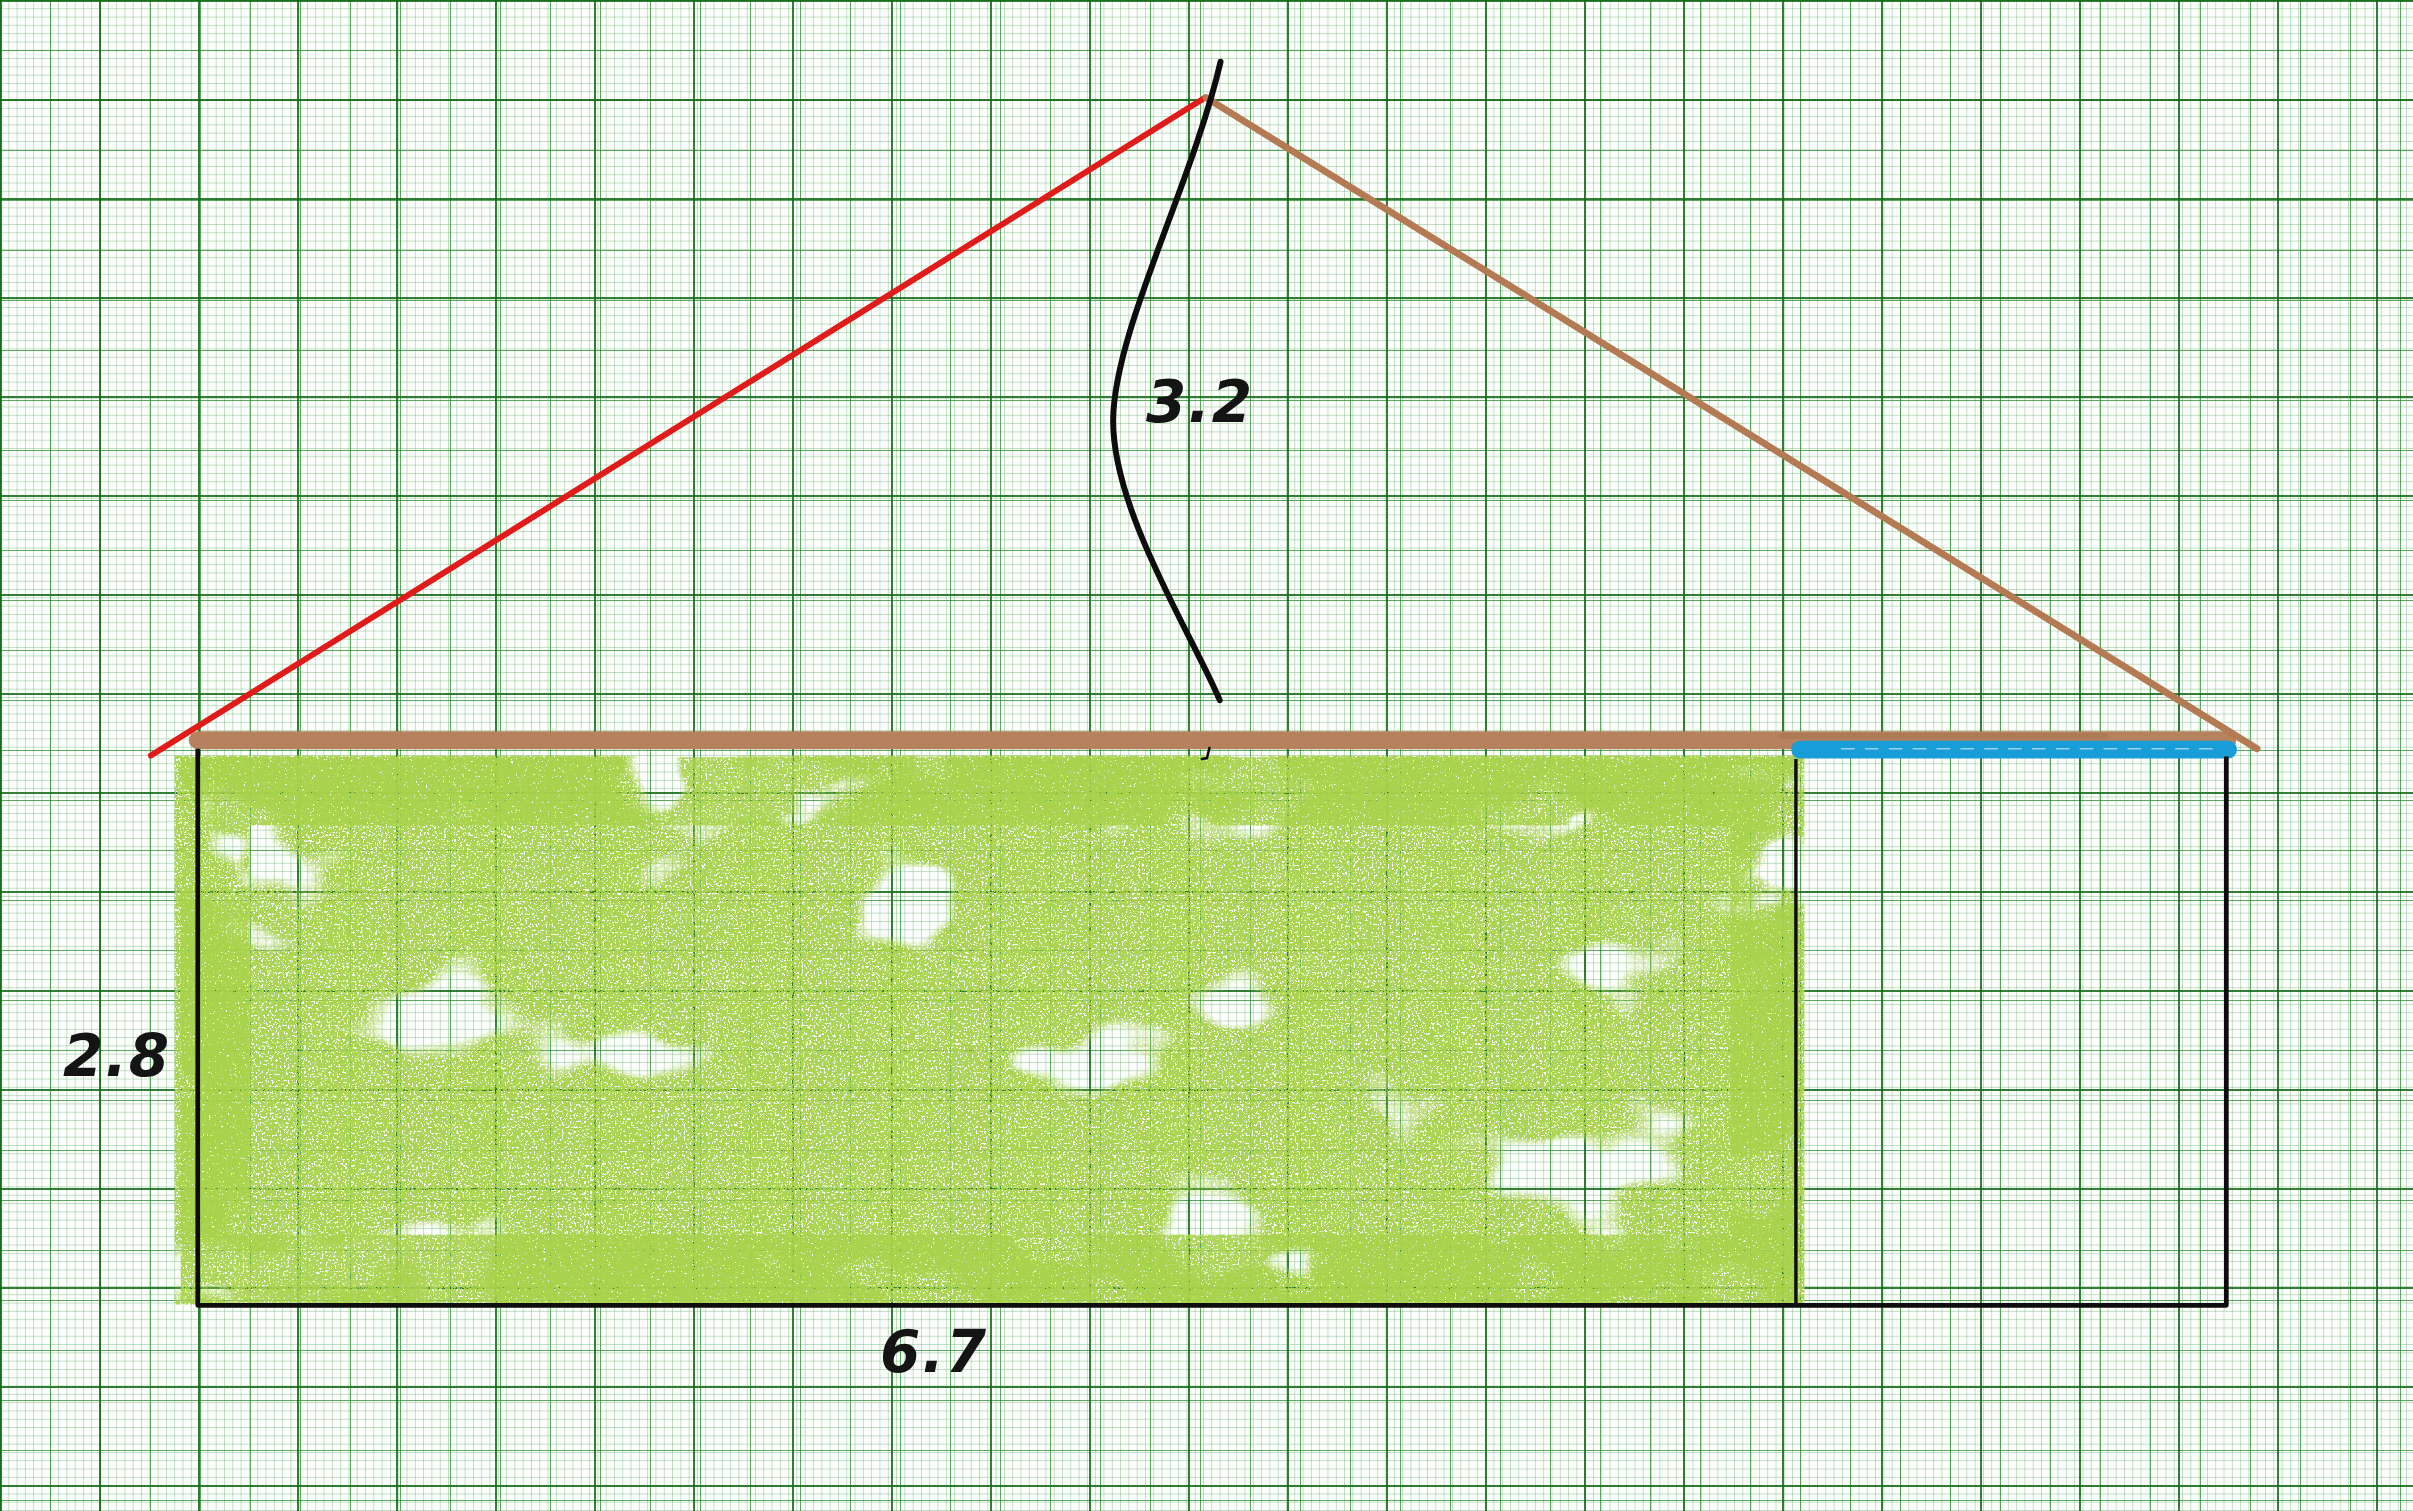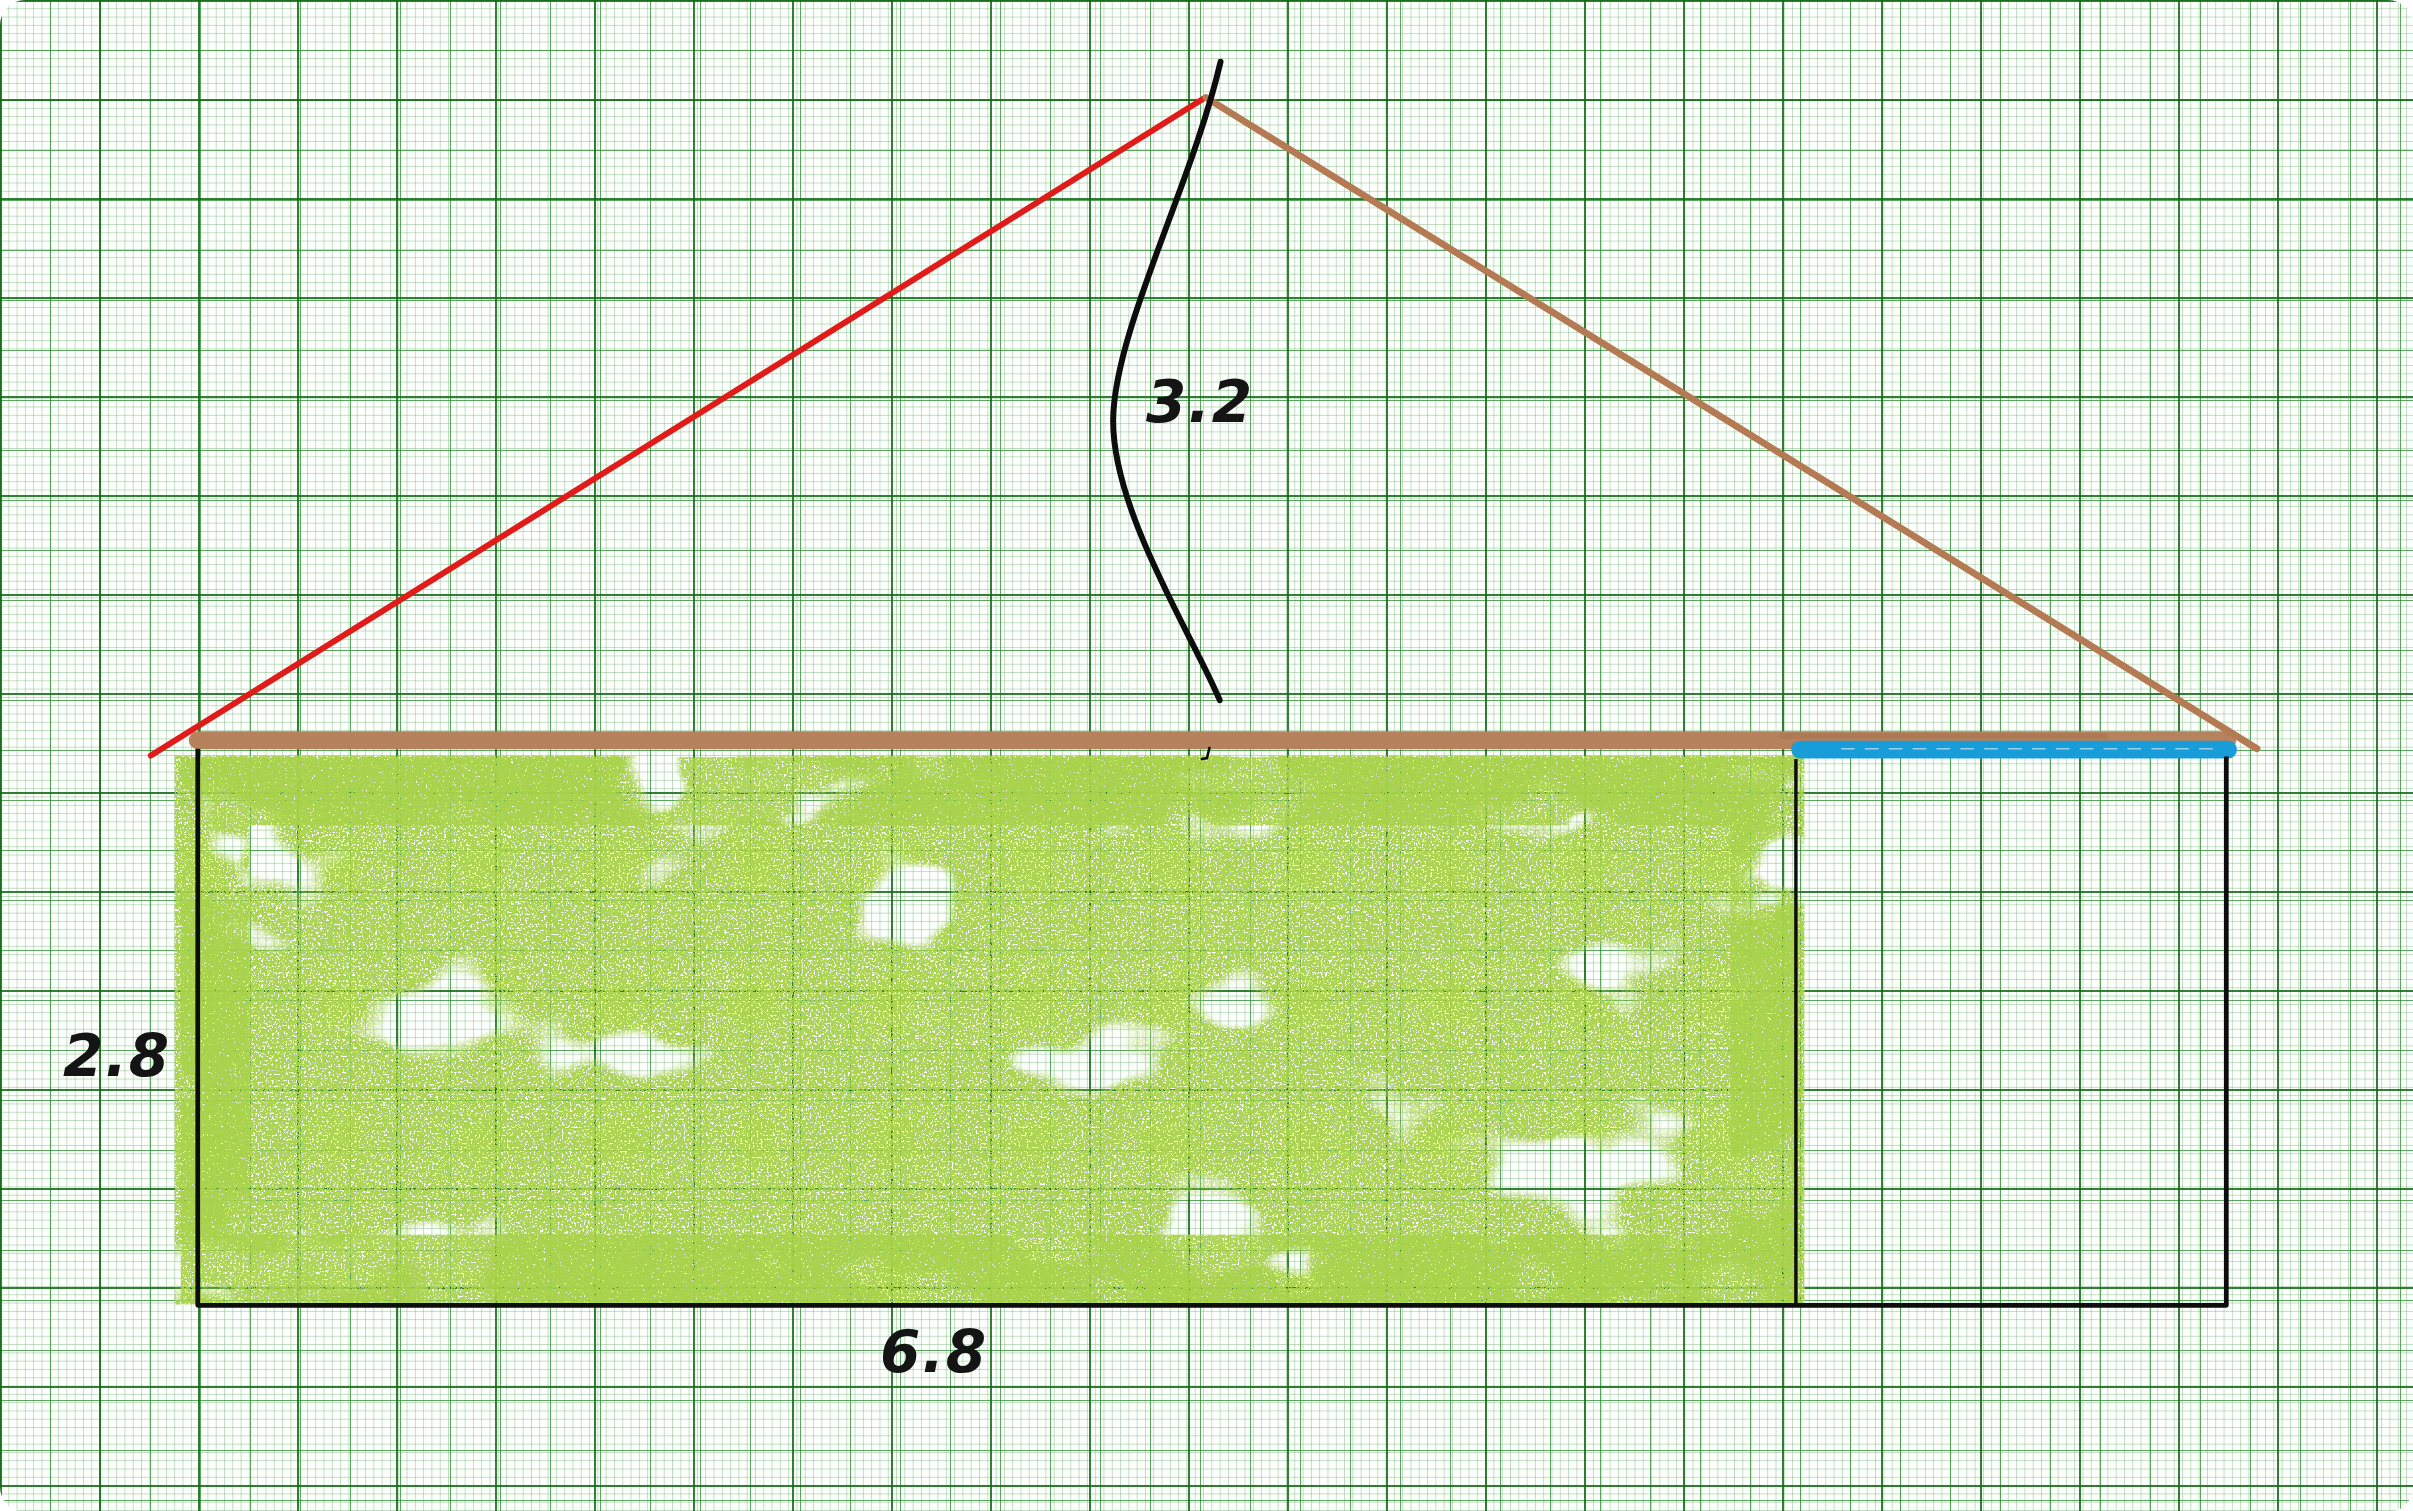--- a/index.html
+++ b/index.html
@@ -11,21 +11,20 @@
       linear-gradient(to right, rgba(16,104,20,0.85) 0 2.1px, transparent 2.1px),
       linear-gradient(to bottom, rgba(16,104,20,0.85) 0 2.1px, transparent 2.1px),
       linear-gradient(to right, rgba(38,138,44,0.75) 0 1.4px, transparent 1.4px),
       linear-gradient(to bottom, rgba(38,138,44,0.75) 0 1.4px, transparent 1.4px),
       linear-gradient(to right, rgba(130,185,132,0.5) 0 0.9px, transparent 0.9px),
       linear-gradient(to bottom, rgba(130,185,132,0.5) 0 0.9px, transparent 0.9px);
     background-size:
       99px 99px, 99px 99px,
       50px 50px, 50px 50px,
       8.3px 8.3px, 8.3px 8.3px;
-    border-radius: 25px;
   }
   .draw-layer{position:absolute;left:0;top:0;width:2413px;height:1512px;}
   .dim-label{
     position:absolute;
     font-family:"DejaVu Sans","Liberation Sans",sans-serif;
     font-style:italic;font-weight:600;
     font-size:58px;line-height:1;color:#141414;
     letter-spacing:1.7px;white-space:nowrap;
   }
   .label-roof-height{left:1146px;top:373px;}
@@ -81,16 +80,16 @@
     <line x1="1415" y1="114" x2="2648" y2="878" stroke-width="8" stroke-linecap="round" stroke="#b47a54"></line>
 
     <path d="M 1432 72 C 1399 215 1307 388 1306 492 C 1305 598 1399 745 1431 821" fill="none" stroke-width="7" stroke-linecap="round" stroke="#0d0d0d"></path>
     <path d="M 1419 877 L 1416 889 L 1410 890" fill="none" stroke-width="3" stroke-linecap="round" stroke="#0d0d0d"></path>
   </svg>
 
   <div class="dim-label label-roof-height">3.2</div>
 
   <div class="dim-label label-wall-height">2.8</div>
 
-  <div class="dim-label label-width">6.8</div>
+  <div class="dim-label label-width">6.7</div>
 
 </div>
 
 
 </body></html>

